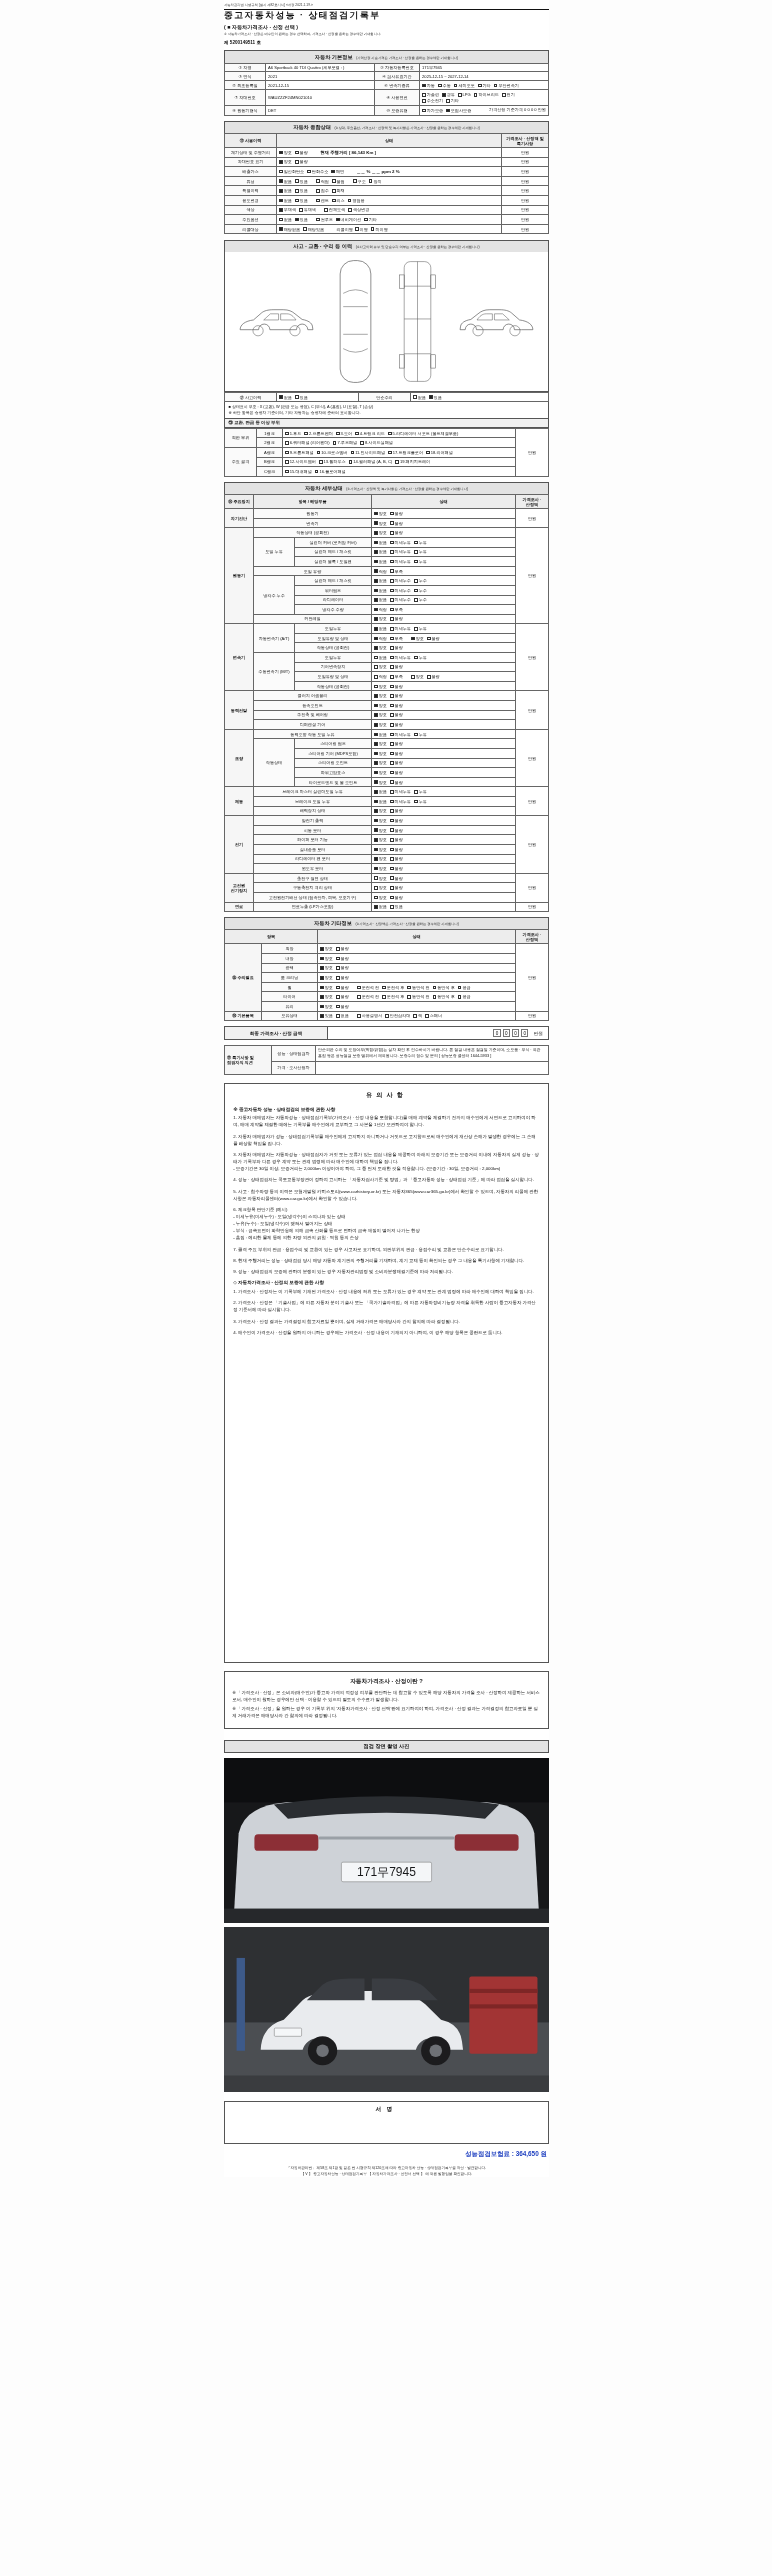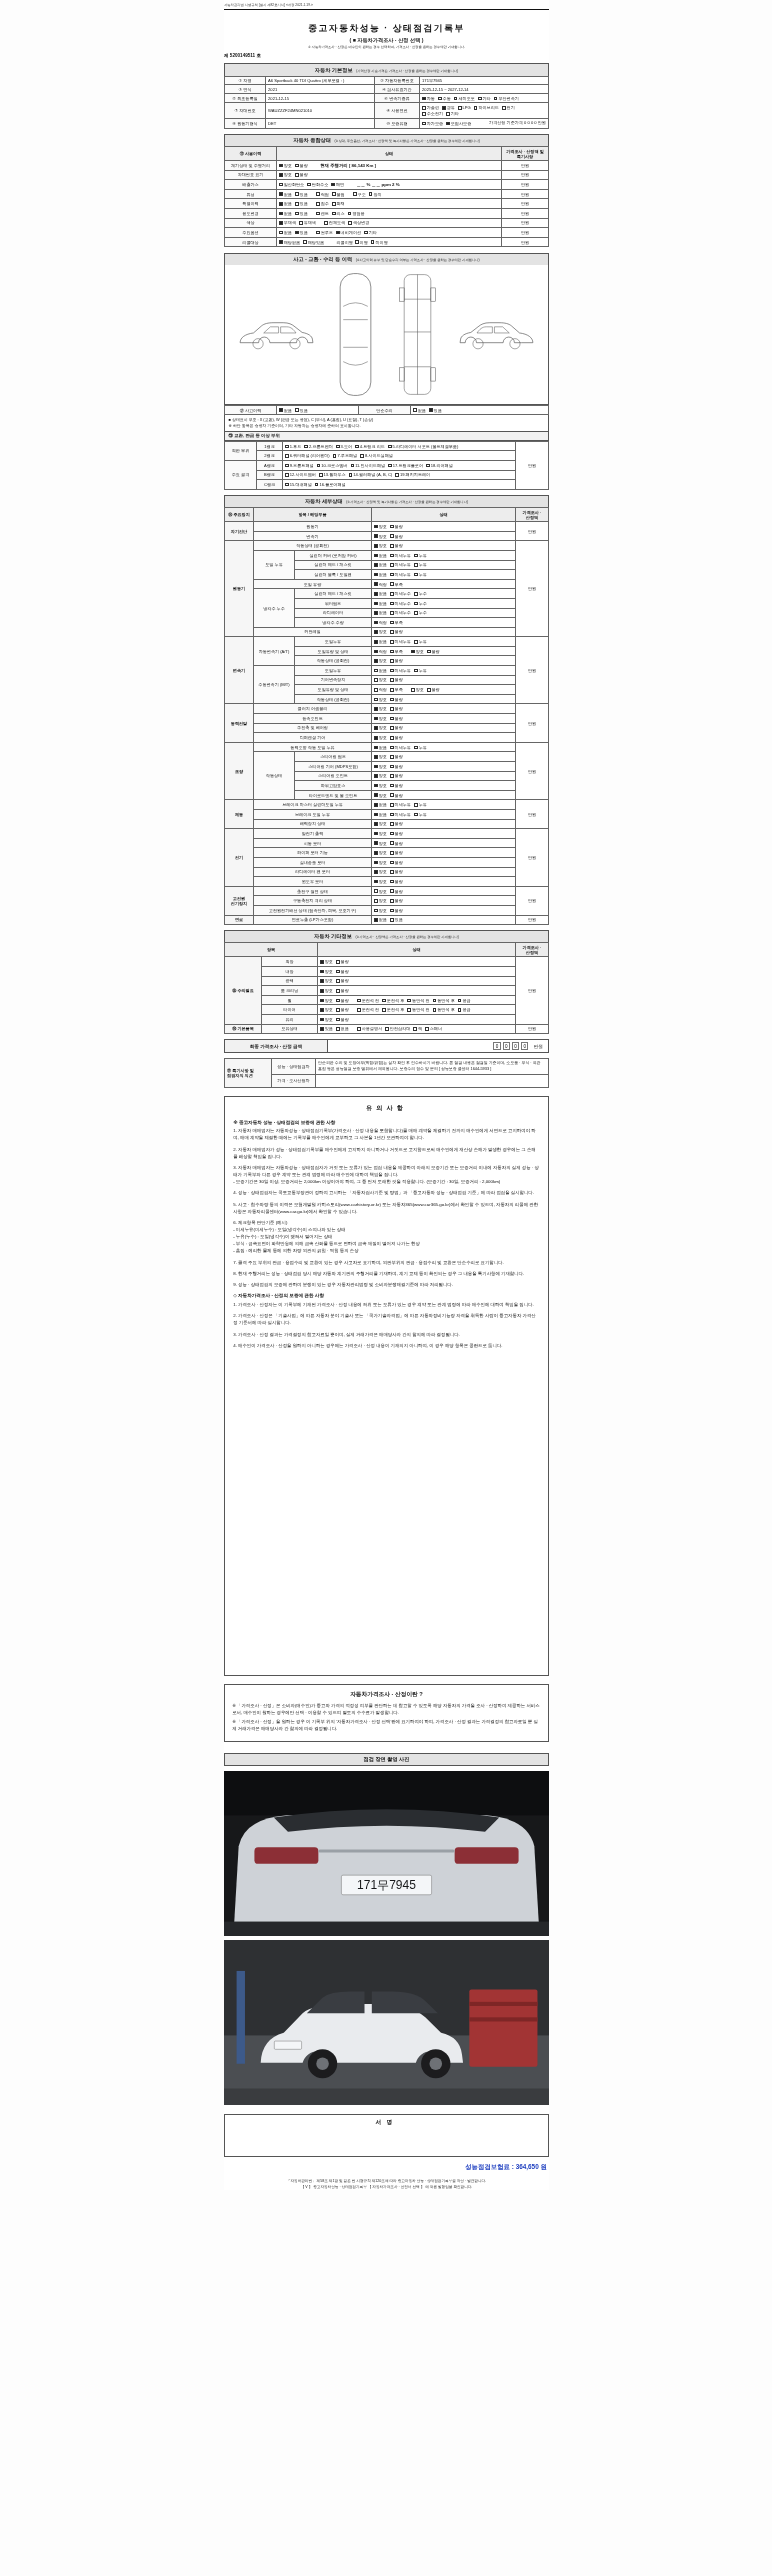--- a/index.html
+++ b/index.html
@@ -1,21 +1,21 @@
 <!DOCTYPE html>
 <html style="font-size:8.2px"><head>
 <meta charset="utf-8">
 <style>
   *{box-sizing:border-box}
   html,body{margin:0;padding:0}
   body{width:773px;height:2576px;overflow:hidden;background:#fdfdfd;
        font-family:"Liberation Sans","DejaVu Sans",sans-serif;color:#111}
   .sheet{width:325px;margin:0 auto;background:#fff;padding-top:2.6px}
   .topnote{font-size:3.3px;color:#333;margin:0.5px 0 1.5px}
-  .titlebox{border-top:1px solid #111;padding-top:13px;text-align:center}
+  .titlebox{border-top:1px solid #111;padding-top:0;}
   .title{font-size:8.8px;font-weight:bold;letter-spacing:1.5px;margin:0}
   .titlesub{font-size:5.2px;font-weight:bold;margin:2.1px 0 1px}
   .titlenote{font-size:3.3px;color:#222}
   .docno{font-size:4.6px;font-weight:bold;margin:4.6px 0 1.5px}
   .sec{margin-top:5.2px}
   .secbar{border:0.5px solid #555;border-bottom:none;background:#e3e3e3;text-align:center;
           padding:2.1px 1px;font-size:5.2px;font-weight:bold}
   .secbar .note{font-weight:normal;font-size:3.3px;margin-left:2.1px;color:#222}
   table.grid{width:100%;border-collapse:collapse;table-layout:fixed}
   .grid th,.grid td{border:0.5px solid #666;padding:1.3px 2.1px;font-size:4.1px;vertical-align:middle;word-break:keep-all}

